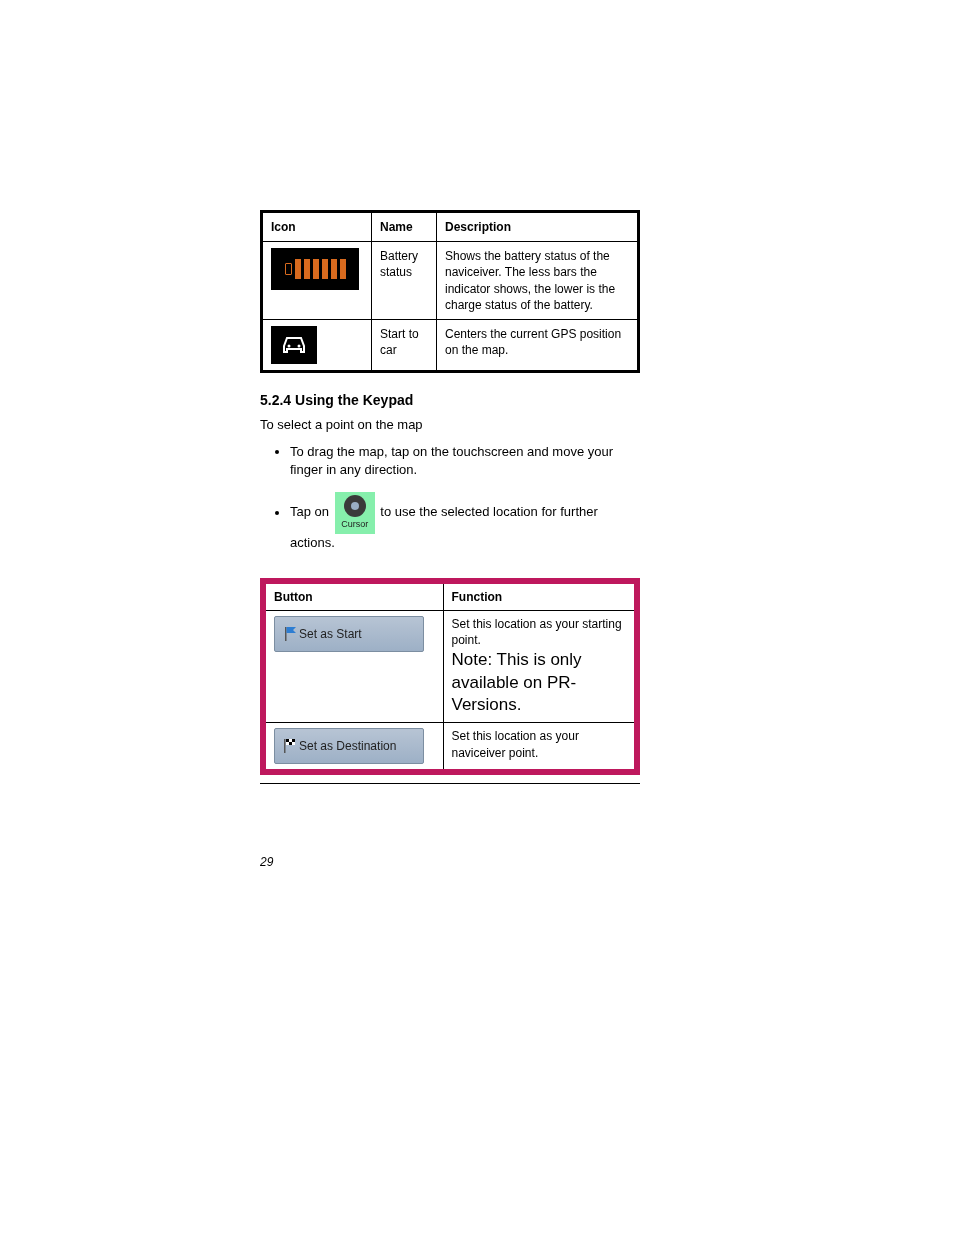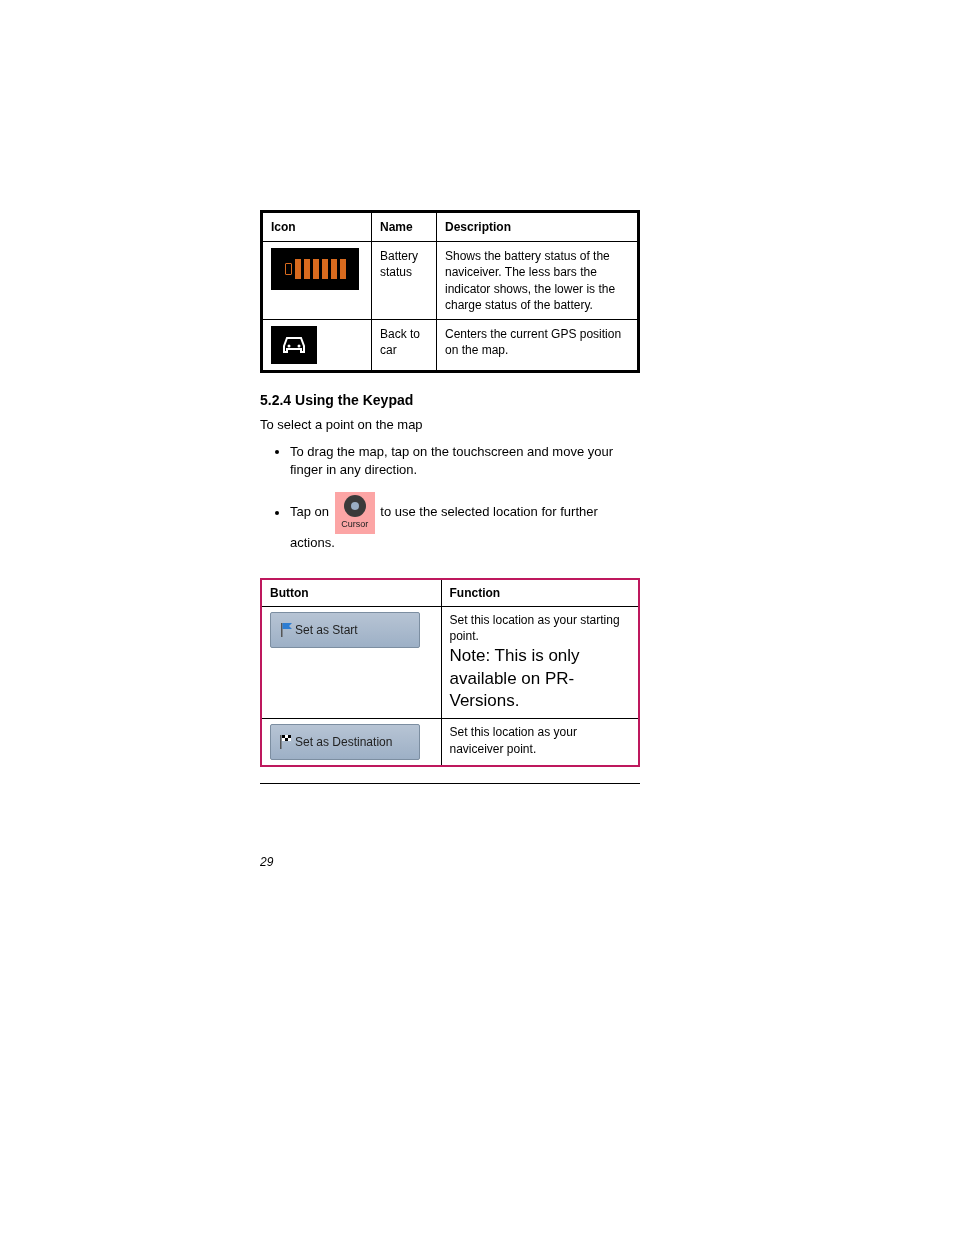--- a/index.html
+++ b/index.html
@@ -31,39 +31,39 @@
   .col-name { width: 65px; }
   .col-desc { }
   .section-heading { font-weight: bold; font-size: 14px; margin: 18px 0 6px; }
   .para { margin-bottom: 10px; }
   ul.bullet { list-style: disc; padding-left: 30px; margin-bottom: 26px; }
   ul.bullet li { margin-bottom: 14px; }
   .inline-icon {
     display: inline-block;
     width: 40px; height: 42px;
     vertical-align: middle;
-    background: #fca5a5;
+    background: #86efac;
     text-align: center;
     font-size: 9px;
     color: #222;
     margin: 0 2px;
   }
   .inline-icon .circle {
     width: 22px; height: 22px; border-radius: 50%;
     background: #3a3a3a; margin: 3px auto 1px;
     display:flex; align-items:center; justify-content:center;
   }
   .inline-icon .circle::after{
     content:""; width:8px; height:8px; border-radius:50%; background:#9aaec4;
   }
   table.buttons-table {
     border-collapse: collapse;
     width: 100%;
-    border: 2px solid #be185d;
-    margin-bottom: 16px;
+    border: 6px solid #be185d;
+    margin-bottom: 8px;
   }
   table.buttons-table th, table.buttons-table td {
     border: 1.5px solid #000;
     padding: 5px 8px;
     font-size: 12px;
     vertical-align: top;
     text-align: left;
   }
   .col-btn { width: 180px; }
   hr.extend {
@@ -138,21 +138,21 @@
       <tr>
         <td class="icon-cell">
           <div class="car-box">
             <svg width="30" height="24" viewBox="0 0 30 24">
               <path d="M5 13 L8 5 L22 5 L25 13 L25 19 L22 19 L22 16 L8 16 L8 19 L5 19 Z" fill="none" stroke="#fff" stroke-width="2"></path>
               <circle cx="10" cy="13" r="1.5" fill="#fff"></circle>
               <circle cx="20" cy="13" r="1.5" fill="#fff"></circle>
             </svg>
           </div>
         </td>
-        <td>Back to car</td>
+        <td>Start to car</td>
         <td>Centers the current GPS position on the map.</td>
       </tr>
     </tbody>
   </table>
 
   <div class="section-heading">5.2.4 Using the Keypad</div>
   <div class="para">To select a point on the map</div>
 
   <ul class="bullet">
     <li>

